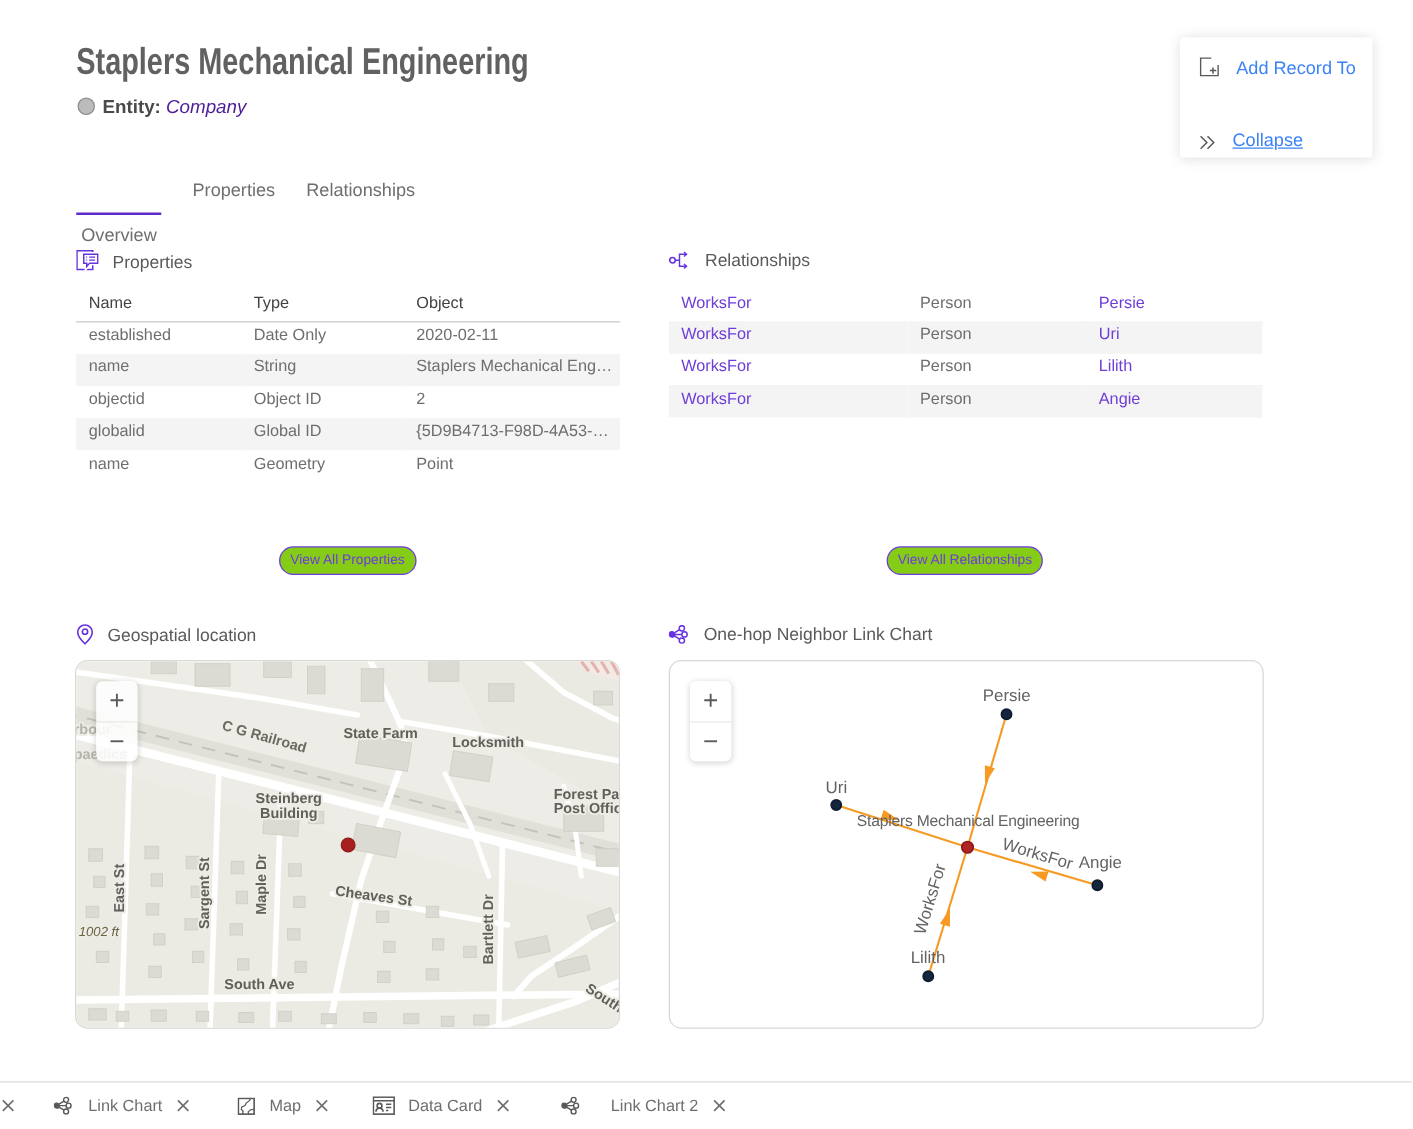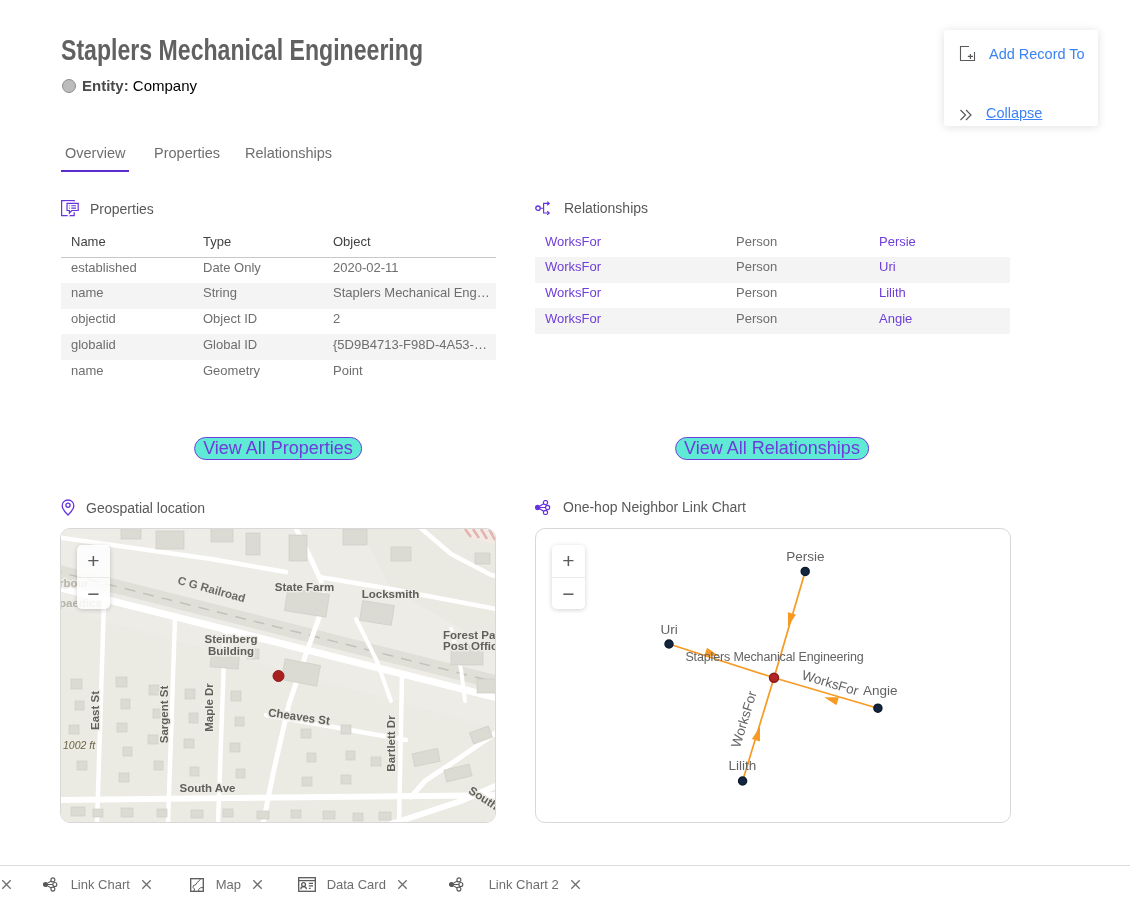--- a/index.html
+++ b/index.html
@@ -5,51 +5,51 @@
   * { margin:0; padding:0; box-sizing:border-box; }
   html,body { width:1130px; height:903px; background:#fff; overflow:hidden;
     font-family:"Liberation Sans", sans-serif; position:relative; }
   .abs { position:absolute; }
   .title { left:61px; top:33px; font-size:30px; font-weight:bold; color:#616161; letter-spacing:0px;
      transform:scaleX(0.77); transform-origin:0 0; white-space:nowrap; }
   .entity-row { left:62px; top:77px; font-size:15px; color:#4d4d4d; }
   .entity-dot { display:inline-block; width:14px; height:14px; border-radius:50%;
     background:#bcbcbc; border:1.5px solid #8d8d8d; vertical-align:-2px; margin-right:6px; }
   .entity-lbl { font-weight:bold; color:#4a4a4a; }
-  .entity-val { color:#000000; }
+  .entity-val { color:#4c1d95;font-style:italic; }
   .tab { position:absolute; top:145px; font-size:14.5px; color:#6e6e6e; }
   .sec-head { font-size:14px; color:#595959; }
   .sec-head svg { vertical-align:-3px; margin-right:11px; }
   table.dt { border-collapse:collapse; font-size:13px; color:#6e6e6e; table-layout:fixed; }
   table.dt th { text-align:left; font-weight:normal; color:#424242; height:26px; vertical-align:top;
      border-bottom:1px solid #c8c8c8; padding:3px 0 0 10px; font-size:13px; }
   table.dt td { height:25.8px; padding:2.5px 0 0 10px; vertical-align:top; white-space:nowrap; overflow:hidden; }
   table.dt tr.alt { background:#f4f4f4; }
-  .pill { position:absolute; font-size:18px; color:#6f3bdb; border:1.5px solid #6f3bdb;
-     border-radius:12px; background:#5eead4; height:23px; line-height:20px; padding:0 8px; }
+  .pill { position:absolute; font-size:11px; color:#6f3bdb; border:1.5px solid #6f3bdb;
+     border-radius:12px; background:#84cc16; height:23px; line-height:20px; padding:0 8px; }
   .panel { position:absolute; border:1px solid #d8d8d8; border-radius:10px; background:#fff; overflow:hidden; }
   .zoomctl { position:absolute; width:33px; background:rgba(255,255,255,0.85); border-radius:5px;
      box-shadow:0 1px 5px rgba(0,0,0,0.18); z-index:5; }
   .zbtn { height:32px; text-align:center; font-size:21px; color:#5b5b5b; line-height:31px; font-weight:400;}
   .zbtn + .zbtn { border-top:1px solid #e9e9e9; }
   .menu { left:944px; top:30px; width:154px; height:96px; background:#fff; border-radius:3px;
      box-shadow:0 1px 10px rgba(0,0,0,0.13); z-index:10; }
   .mitem { position:absolute; left:15px; font-size:14.5px; color:#3b82f6; }
   .mitem svg { vertical-align:-3px; margin-right:13px; }
   .tabbar { left:0; top:865px; width:1130px; height:38px; background:#fff; border-top:1px solid #dcdcdc; }
   .btab { position:absolute; top:11px; font-size:13px; color:#6e6e6e; white-space:nowrap; }
   .btab svg { vertical-align:-3px; }
 </style>
 </head>
 <body>
 
 <div class="abs title">Staplers Mechanical Engineering</div>
 <div class="abs entity-row"><span class="entity-dot"></span><span class="entity-lbl">Entity:</span> <span class="entity-val">Company</span></div>
 
-<div class="tab" style="left:65px;">Overview</div>
+<div class="tab" style="left:65px;margin-top:36px;">Overview</div>
 <div class="tab" style="left:154px;">Properties</div>
 <div class="tab" style="left:245px;">Relationships</div>
 <div class="abs" style="left:61px; top:169.5px; width:68px; height:2.4px; background:#5e2ccc;"></div>
 
 <div class="abs menu">
   <div class="mitem" style="top:15px;">
     <svg width="17" height="17" viewBox="0 0 17 17" fill="none" stroke="#595959" stroke-width="1.1">
       <path d="M10 1.5 H1.5 V15.5 H15.5 V7"></path>
       <path d="M11.4 8.9 V14 M8.85 11.45 H13.95" stroke-width="1.2"></path>
     </svg>Add Record To</div>

